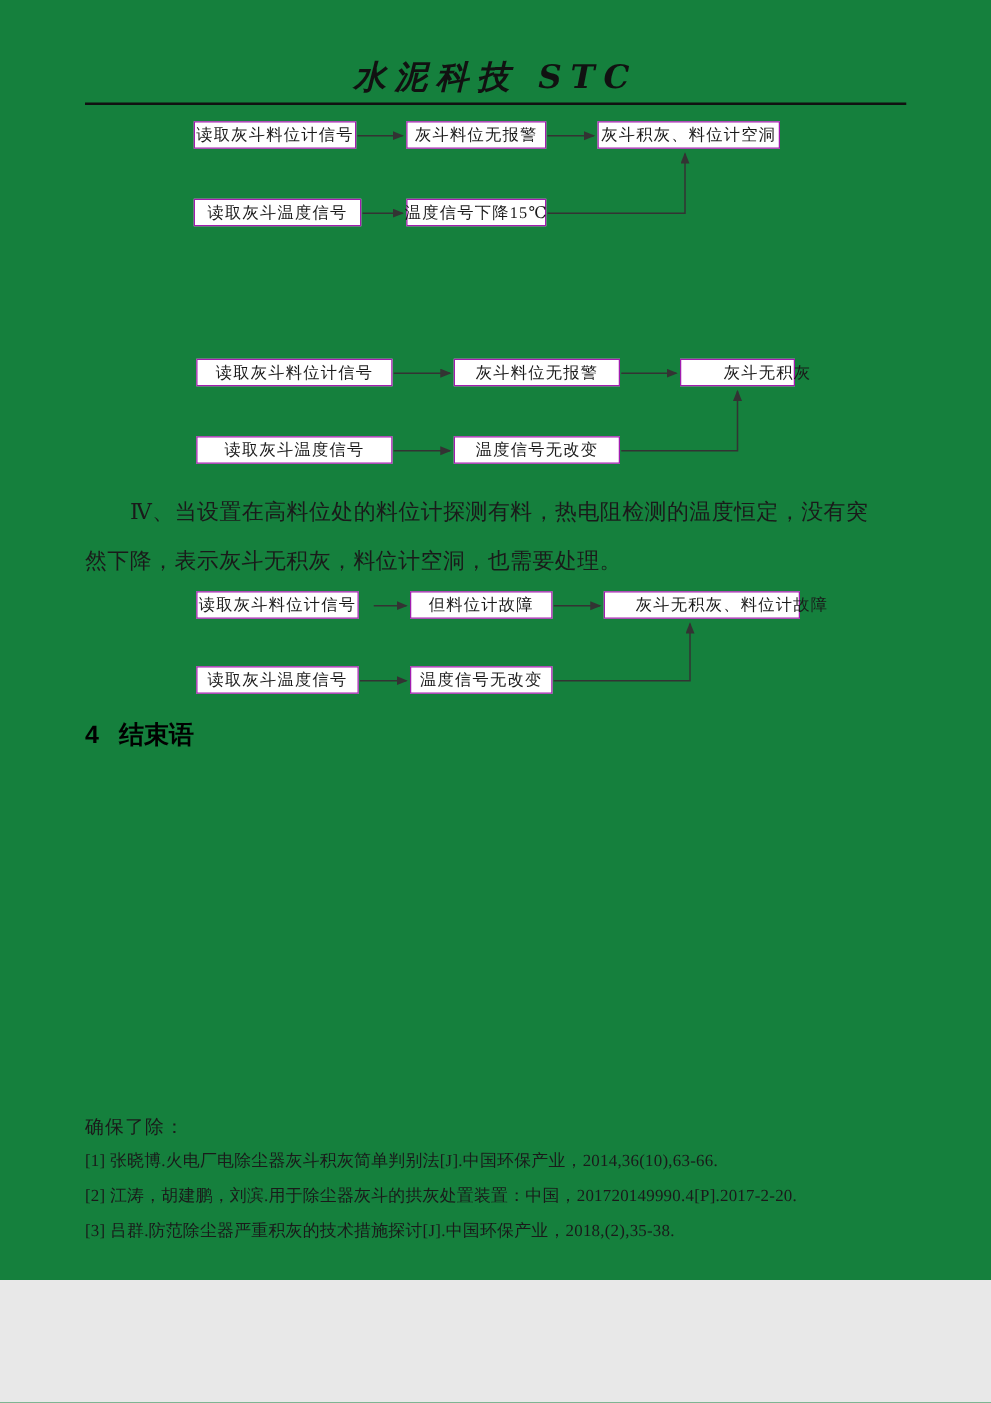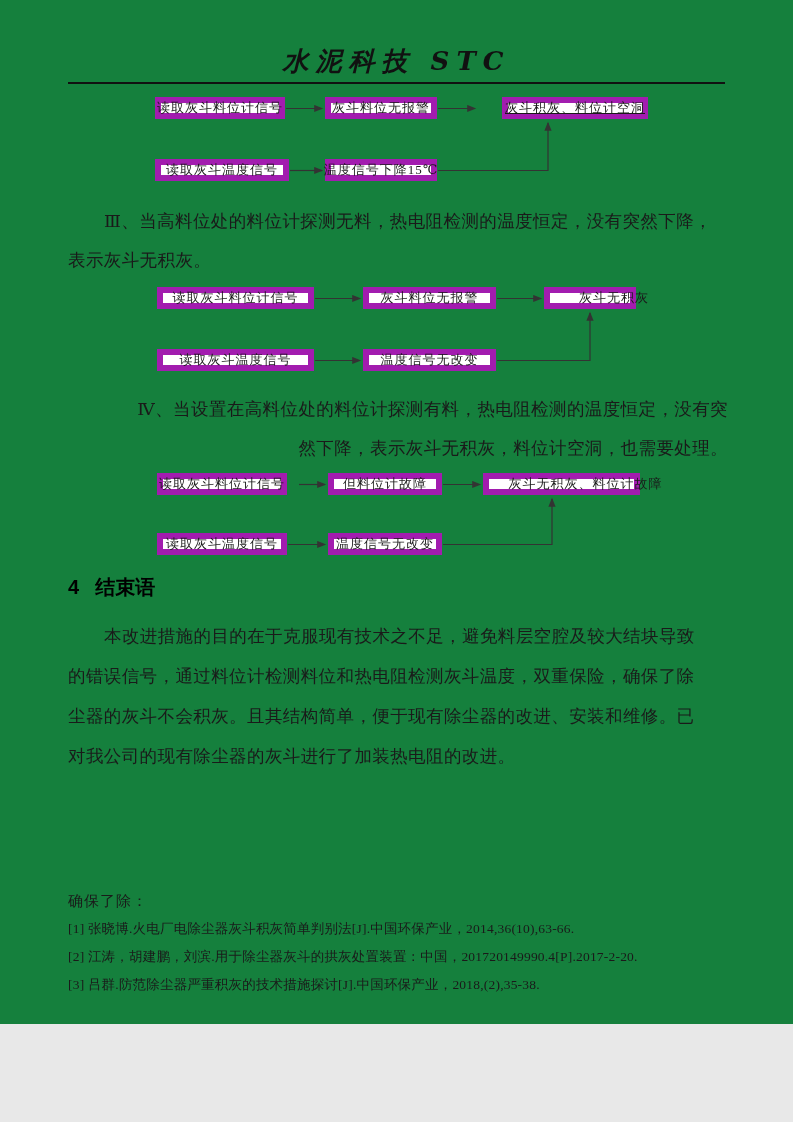--- a/index.html
+++ b/index.html
@@ -21,29 +21,29 @@
     font-size:26px;letter-spacing:7px;
     color:#111;
   }
   .header-rule{
     position:absolute;left:68px;top:82px;width:657px;height:2px;
     background:#111;
   }
   
   .fc-box{
     position:absolute;height:22px;
-    border:6px solid #a21caf;background:#fff;
+    border:1px solid #a21caf;background:#fff;
     display:flex;align-items:center;justify-content:center;
     font-size:13px;letter-spacing:1px;white-space:nowrap;
     color:#1a1a1a;box-sizing:border-box;
   }
   
   .fc1-a{left:155px;top:97px;width:130px;}
   .fc1-b{left:325px;top:97px;width:112px;}
-  .fc1-c{left:502px;top:97px;width:146px;text-decoration:underline;}
+  .fc1-c{left:478px;top:97px;width:146px;}
   .fc1-d{left:155px;top:159px;width:134px;}
   .fc1-e{left:325px;top:159px;width:112px;}
   
   .fc2-a{left:157px;top:287px;width:157px;}
   .fc2-b{left:363px;top:287px;width:133px;}
   .fc2-c{left:544px;top:287px;width:92px;padding-left:48px;}
   .fc2-d{left:157px;top:349px;width:157px;}
   .fc2-e{left:363px;top:349px;width:133px;}
   
   .fc3-a{left:157px;top:473px;width:130px;}
@@ -124,53 +124,43 @@
     <line x1="288" y1="544.5" x2="325" y2="544.5" stroke="#333" stroke-width="1.2" marker-end="url(#ah)"></line>
     <polyline points="443,544.5 552,544.5 552,499" fill="none" stroke="#333" stroke-width="1.2" marker-end="url(#ah)"></polyline>
   </svg>
 
   <div class="fc-box fc1-a">读取灰斗料位计信号</div>
   <div class="fc-box fc1-b">灰斗料位无报警</div>
   <div class="fc-box fc1-c">灰斗积灰、料位计空洞</div>
   <div class="fc-box fc1-d">读取灰斗温度信号</div>
   <div class="fc-box fc1-e">温度信号下降15℃</div>
 
-  <div class="para" style="top:202px;">
-    <div class="ln indent">Ⅲ、当高料位处的料位计探测无料，热电阻检测的温度恒定，没有突然下降，</div>
-    <div class="ln">表示灰斗无积灰。</div>
-  </div>
 
   <div class="fc-box fc2-a">读取灰斗料位计信号</div>
   <div class="fc-box fc2-b">灰斗料位无报警</div>
   <div class="fc-box fc2-c">灰斗无积灰</div>
   <div class="fc-box fc2-d">读取灰斗温度信号</div>
   <div class="fc-box fc2-e">温度信号无改变</div>
 
-  <div class="para" style="top:390px;text-align:right;">
+  <div class="para" style="top:390px;">
     <div class="ln indent">Ⅳ、当设置在高料位处的料位计探测有料，热电阻检测的温度恒定，没有突</div>
     <div class="ln">然下降，表示灰斗无积灰，料位计空洞，也需要处理。</div>
   </div>
 
   <div class="fc-box fc3-a">读取灰斗料位计信号</div>
   <div class="fc-box fc3-b">但料位计故障</div>
   <div class="fc-box fc3-c">灰斗无积灰、料位计故障</div>
   <div class="fc-box fc3-d">读取灰斗温度信号</div>
   <div class="fc-box fc3-e">温度信号无改变</div>
 
   <div class="section-heading">
     <span>4</span>
     <span>结束语</span>
   </div>
 
-  <div class="para para-body" style="top:616px;">
-    <div class="ln indent">本改进措施的目的在于克服现有技术之不足，避免料层空腔及较大结块导致</div>
-    <div class="ln">的错误信号，通过料位计检测料位和热电阻检测灰斗温度，双重保险，确保了除</div>
-    <div class="ln">尘器的灰斗不会积灰。且其结构简单，便于现有除尘器的改进、安装和维修。已</div>
-    <div class="ln">对我公司的现有除尘器的灰斗进行了加装热电阻的改进。</div>
-  </div>
 
   <div class="ref-heading">确保了除：</div>
   <div class="ref-item ref-1">[1] 张晓博.火电厂电除尘器灰斗积灰简单判别法[J].中国环保产业，2014,36(10),63-66.</div>
   <div class="ref-item ref-2">[2] 江涛，胡建鹏，刘滨.用于除尘器灰斗的拱灰处置装置：中国，201720149990.4[P].2017-2-20.</div>
   <div class="ref-item ref-3">[3] 吕群.防范除尘器严重积灰的技术措施探讨[J].中国环保产业，2018,(2),35-38.</div>
 
   <svg class="footer-rule" width="657" height="10">
     <polygon fill="#0a0a0a" points="
       0,4.4 60,3.6 150,3.2 250,2.6 330,2.2 400,1.8 470,2.4 540,3.0 600,3.4 657,3.8
       657,4.8 600,4.6 540,5.0 470,6.2 400,7.0 330,6.8 250,6.0 150,5.2 60,4.8 0,5.2"></polygon>

